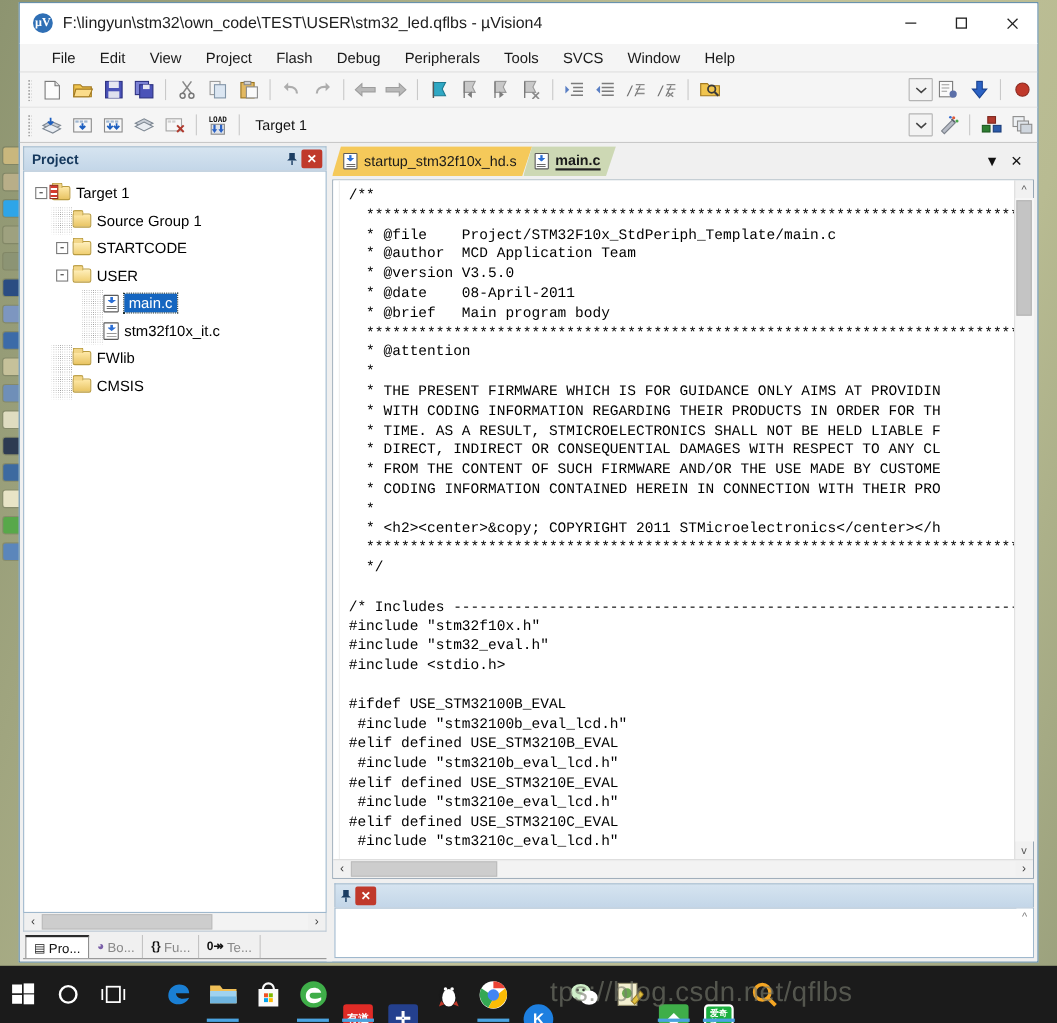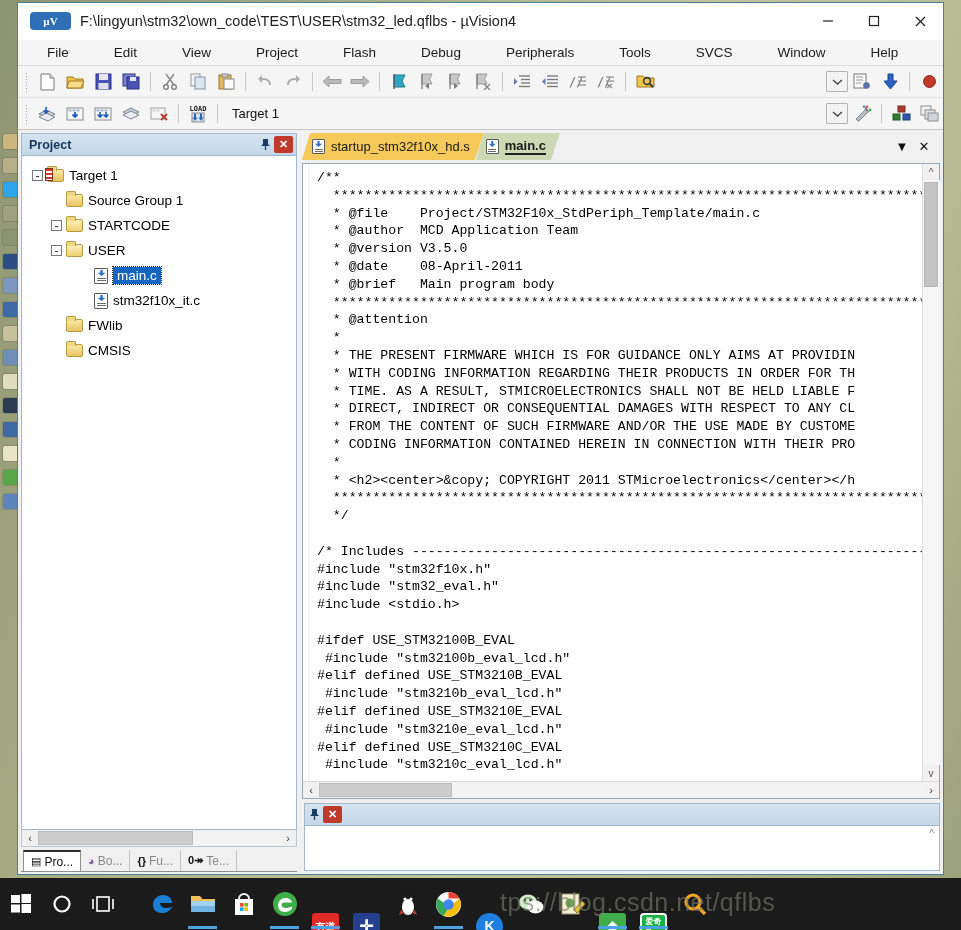--- a/index.html
+++ b/index.html
@@ -32,39 +32,39 @@
     border: 1px solid #4a7ea1;
     display: flex; flex-direction: column;
   }
 
   
   #titlebar {
     height: 37px; background: #ffffff; display: flex; align-items: center;
     flex: none; border-bottom: 1px solid #ffffff;
   }
   #app-icon {
-    width: 41px; height: 18px; margin-left: 12px; margin-right: 9px; flex: none;
-    background: #2f6fb5; border-radius: 4px; position: relative;
+    width: 18px; height: 18px; margin-left: 12px; margin-right: 9px; flex: none;
+    background: #2f6fb5; border-radius: 9px; position: relative;
     display: flex; align-items: center; justify-content: center;
     color: #fff; font-size: 11px; font-weight: bold; font-family: "Liberation Serif", serif;
   }
   #title-text {
     font-size: 14.5px; color: #202020; white-space: nowrap; overflow: hidden;
     flex: 1 1 auto;
   }
   .wbtn {
     width: 46px; height: 36px; display: flex; align-items: center; justify-content: center;
     flex: none; color: #222;
   }
   .wbtn svg { display: block; }
 
   
   #menubar {
     height: 26px; background: #f5f5f5; display: flex; align-items: center;
-    flex: none; padding-left: 18px; border-bottom: 1px solid #dadada; gap: 23px;
+    flex: none; padding-left: 18px; border-bottom: 1px solid #dadada;
   }
   .menu-item {
     font-size: 13.5px; color: #1a1a1a; padding: 3px 11px; white-space: nowrap;
   }
 
   
   .toolbar {
     background: #f5f5f5; display: flex; align-items: center; flex: none;
     padding-left: 7px; border-bottom: 1px solid #e2e2e2;
   }

